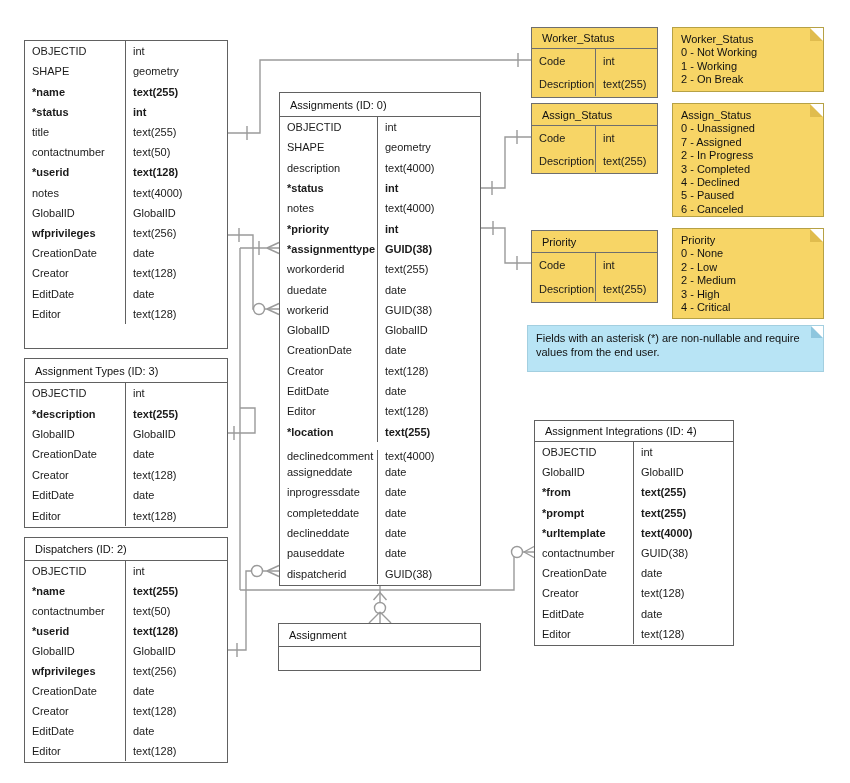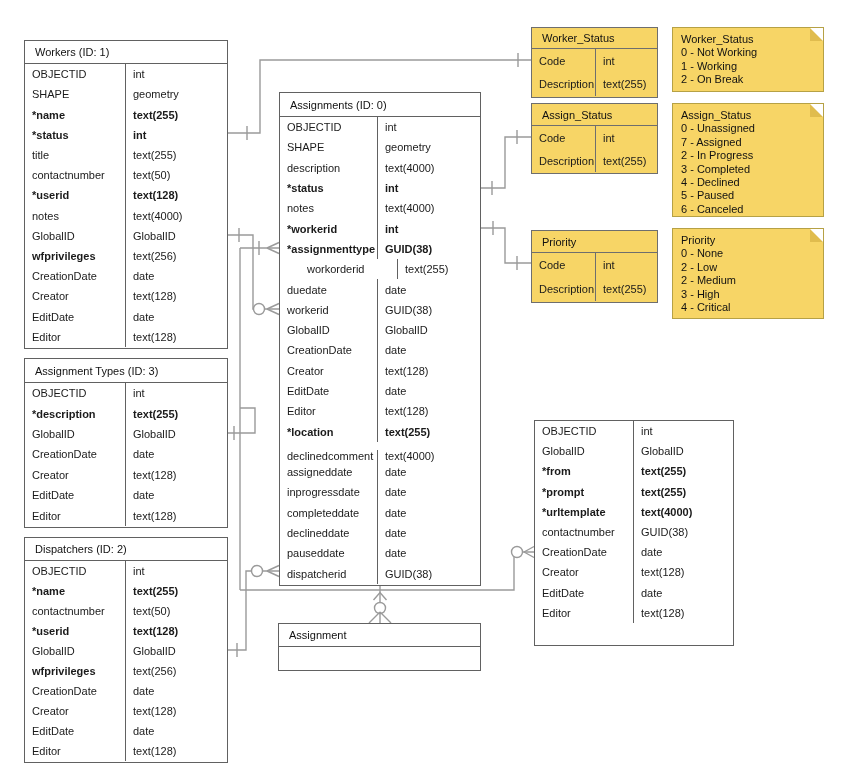--- a/index.html
+++ b/index.html
@@ -80,21 +80,20 @@
     <g>
       <path d="M380 583 V623"></path>
       <path d="M373.5 600 L380 592.5 L386.5 600"></path>
       <circle cx="380" cy="608" r="5.5" fill="#ffffff"></circle>
       <path d="M380 612 L369 623 M380 612 L391 623"></path>
     </g>
   </svg>
 
   <div id="shapes">
       <div class="etable" style="left: 24px; top: 40px; width: 204px; height: 308.94px;">
-        <div class="thead" style="height: 23px;">Workers (ID: 1)</div>
         <div class="trow" style="height: 20.21px;">
           <div class="cell cname" style="width: 101px;">OBJECTID</div>
           <div class="cell" style="flex: 1 1 0%;">int</div>
         </div>
         <div class="trow" style="height: 20.21px;">
           <div class="cell cname" style="width: 101px;">SHAPE</div>
           <div class="cell" style="flex: 1 1 0%;">geometry</div>
         </div>
         <div class="trow" style="height: 20.21px;">
           <div class="cell cname b" style="width: 101px;">*name</div>
@@ -235,28 +234,28 @@
         </div>
         <div class="trow" style="height: 20.3px;">
           <div class="cell cname b" style="width: 98px;">*status</div>
           <div class="cell b" style="flex: 1 1 0%;">int</div>
         </div>
         <div class="trow" style="height: 20.3px;">
           <div class="cell cname" style="width: 98px;">notes</div>
           <div class="cell" style="flex: 1 1 0%;">text(4000)</div>
         </div>
         <div class="trow" style="height: 20.3px;">
-          <div class="cell cname b" style="width: 98px;">*workerid</div>
+          <div class="cell cname b" style="width: 98px;">*priority</div>
           <div class="cell b" style="flex: 1 1 0%;">int</div>
         </div>
         <div class="trow" style="height: 20.3px;">
           <div class="cell cname b" style="width: 98px;">*assignmenttype</div>
           <div class="cell b" style="flex: 1 1 0%;">GUID(38)</div>
         </div>
-        <div class="trow" style="height: 20.3px; margin-left: 20px;">
+        <div class="trow" style="height: 20.3px;">
           <div class="cell cname" style="width: 98px;">workorderid</div>
           <div class="cell" style="flex: 1 1 0%;">text(255)</div>
         </div>
         <div class="trow" style="height: 20.3px;">
           <div class="cell cname" style="width: 98px;">duedate</div>
           <div class="cell" style="flex: 1 1 0%;">date</div>
         </div>
         <div class="trow" style="height: 20.3px;">
           <div class="cell cname" style="width: 98px;">workerid</div>
           <div class="cell" style="flex: 1 1 0%;">GUID(38)</div>
@@ -345,20 +344,21 @@
         <div class="trow" style="height: 24px;">
           <div class="cell cname" style="width: 64px;">Code</div>
           <div class="cell" style="flex: 1 1 0%;">int</div>
         </div>
         <div class="trow" style="height: 24px;">
           <div class="cell cname" style="width: 64px;">Description</div>
           <div class="cell" style="flex: 1 1 0%;">text(255)</div>
         </div>
       </div>
       <div class="etable" style="left: 534px; top: 420px; width: 200px; height: 226px;">
+        <div class="thead" style="height: 21px;">Assignment Integrations (ID: 4)</div>
         <div class="trow" style="height: 20.2px;">
           <div class="cell cname" style="width: 99px;">OBJECTID</div>
           <div class="cell" style="flex: 1 1 0%;">int</div>
         </div>
         <div class="trow" style="height: 20.2px;">
           <div class="cell cname" style="width: 99px;">GlobalID</div>
           <div class="cell" style="flex: 1 1 0%;">GlobalID</div>
         </div>
         <div class="trow" style="height: 20.2px;">
           <div class="cell cname b" style="width: 99px;">*from</div>
@@ -415,13 +415,17 @@
         <div class="note-line">Priority</div>
         <div class="note-line">0 - None</div>
         <div class="note-line">2 - Low</div>
         <div class="note-line">2 - Medium</div>
         <div class="note-line">3 - High</div>
         <div class="note-line">4 - Critical</div>
         <div class="fold"></div>
       </div>
     </div>
 
+  <div class="note blue" style="left:527px;top:325px;width:297px;height:47px;position:absolute;">
+    <span>Fields with an asterisk (*) are non-nullable and require values from the end user.</span>
+    <div class="fold"></div>
+  </div>
 </div>
 
 </body></html>

